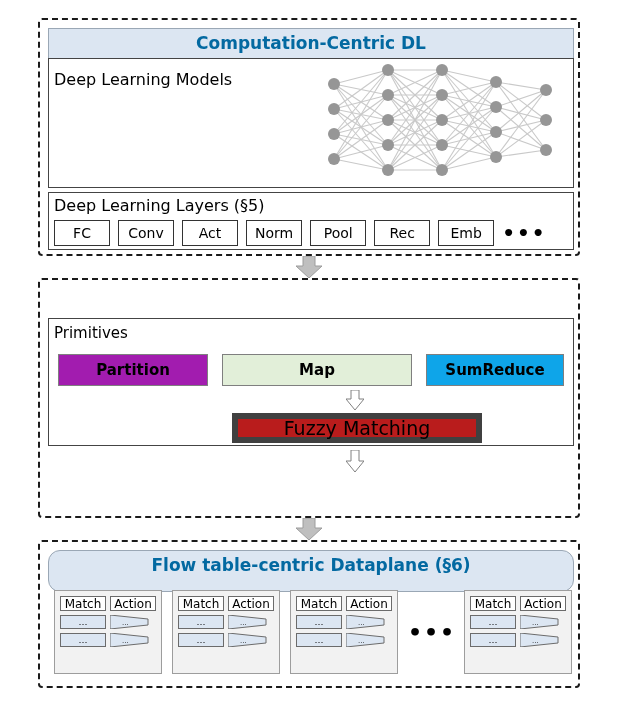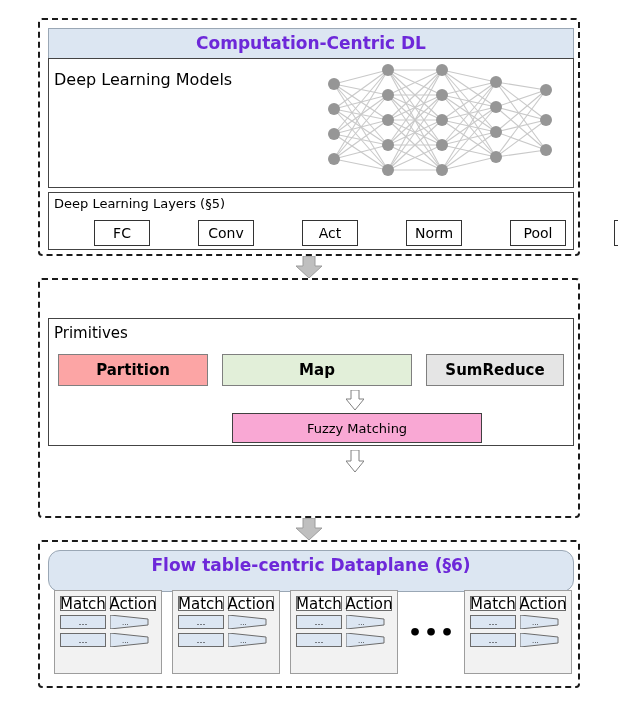--- a/index.html
+++ b/index.html
@@ -22,21 +22,21 @@
 
   
   .group {
     position: absolute;
     border: 2px dashed #1a1a1a;
     border-radius: 4px;
     box-sizing: border-box;
     background: #fff;
   }
   .group-title {
-    color: #6d28d9;
+    color: #0369a1;
     font-weight: bold;
     font-size: 17px;
     text-align: center;
     background: #dce6f2;
     border: 1px solid #9aa7b5;
     box-sizing: border-box;
     line-height: 28px;
     height: 42px;
   }
 
@@ -50,31 +50,31 @@
   #dl-models-label {
     position: absolute; left: 14px; top: 50px; font-size: 16px;
   }
   #nn-svg { position: absolute; left: 270px; top: 42px; }
 
   #dl-layers-box {
     position: absolute; left: 8px; top: 172px; width: 526px; height: 58px;
     border: 1px solid #444; box-sizing: border-box; background: #fff;
   }
   #dl-layers-label {
-    position: absolute; left: 14px; top: 176px; font-size: 13px;
+    position: absolute; left: 14px; top: 176px; font-size: 16px;
   }
   .layer-chips {
     position: absolute; left: 14px; top: 200px; width: 516px;
     display: flex; align-items: center; gap: 8px;
   }
   .chip {
     border: 1px solid #333; background: #fff;
     height: 26px; min-width: 56px; padding: 0 8px;
     display: flex; align-items: center; justify-content: center;
-    font-size: 14px; box-sizing: border-box; margin-left: 40px;
+    font-size: 14px; box-sizing: border-box;
   }
   .dots {
     font-size: 20px; font-weight: bold; letter-spacing: 2px; line-height: 20px;
   }
   .fat-arrow {
     position: absolute;
     width: 26px;
   }
 
   
@@ -86,28 +86,28 @@
   }
   #primitives-label { position: absolute; left: 14px; top: 44px; font-size: 15px; }
   .prim-row {
     position: absolute; left: 18px; top: 74px; width: 506px;
     display: flex; gap: 14px;
   }
   .prim {
     height: 32px; display: flex; align-items: center; justify-content: center;
     font-size: 15px; font-weight: bold; border: 1px solid #7f7f7f; box-sizing: border-box;
   }
-  #prim-partition { width: 150px; background: #fca5a5; text-align: right; }
+  #prim-partition { width: 150px; background: #a21caf; text-align: right; }
   #prim-map { width: 190px; background: #e2efd9; }
-  #prim-sumreduce { width: 138px; background: #e5e5e5; }
+  #prim-sumreduce { width: 138px; background: #0ea5e9; }
 
   #fuzzy-box {
     position: absolute; left: 192px; top: 133px; width: 250px; height: 30px;
-    border: 1px solid #404040; background: #f9a8d4; box-sizing: border-box;
-    display: flex; align-items: center; justify-content: center; font-size: 13px;
+    border: 6px solid #404040; background: #b91c1c; box-sizing: border-box;
+    display: flex; align-items: center; justify-content: center; font-size: 19px;
   }
   #fusion-box {
     position: absolute; left: 8px; top: 198px; width: 526px; height: 32px;
     border: 1px solid #444; background: #fff; box-sizing: border-box;
     display: flex; align-items: center; justify-content: center; font-size: 15px;
   }
 
   
   #group-dataplane { left: 38px; top: 540px; width: 542px; height: 148px; padding: 8px; }
   #g3-title { position: absolute; left: 8px; top: 8px; width: 526px; border-radius: 12px; }
@@ -116,21 +116,21 @@
     display: flex; align-items: center; gap: 10px;
   }
   .table-card {
     width: 108px; height: 84px;
     background: #f2f2f2; border: 1px solid #9d9d9d; box-sizing: border-box;
     padding: 5px 5px 4px 5px;
     display: flex; flex-direction: column; gap: 4px;
   }
   .tc-header { display: flex; gap: 4px; }
   .tc-h {
-    font-size: 15px; background: #fff; border: 1px solid #6b6b6b;
+    font-size: 12px; background: #fff; border: 1px solid #6b6b6b;
     height: 15px; display: flex; align-items: center; justify-content: center;
     box-sizing: border-box;
   }
   .tc-h.match { width: 46px; }
   .tc-h.action { width: 46px; }
   .tc-row { display: flex; gap: 4px; align-items: center; }
   .tc-cell {
     font-size: 9px; background: #dce6f2; border: 1px solid #6b6b6b;
     height: 14px; width: 46px; display: flex; align-items: center; justify-content: center;
     box-sizing: border-box; line-height: 1;

